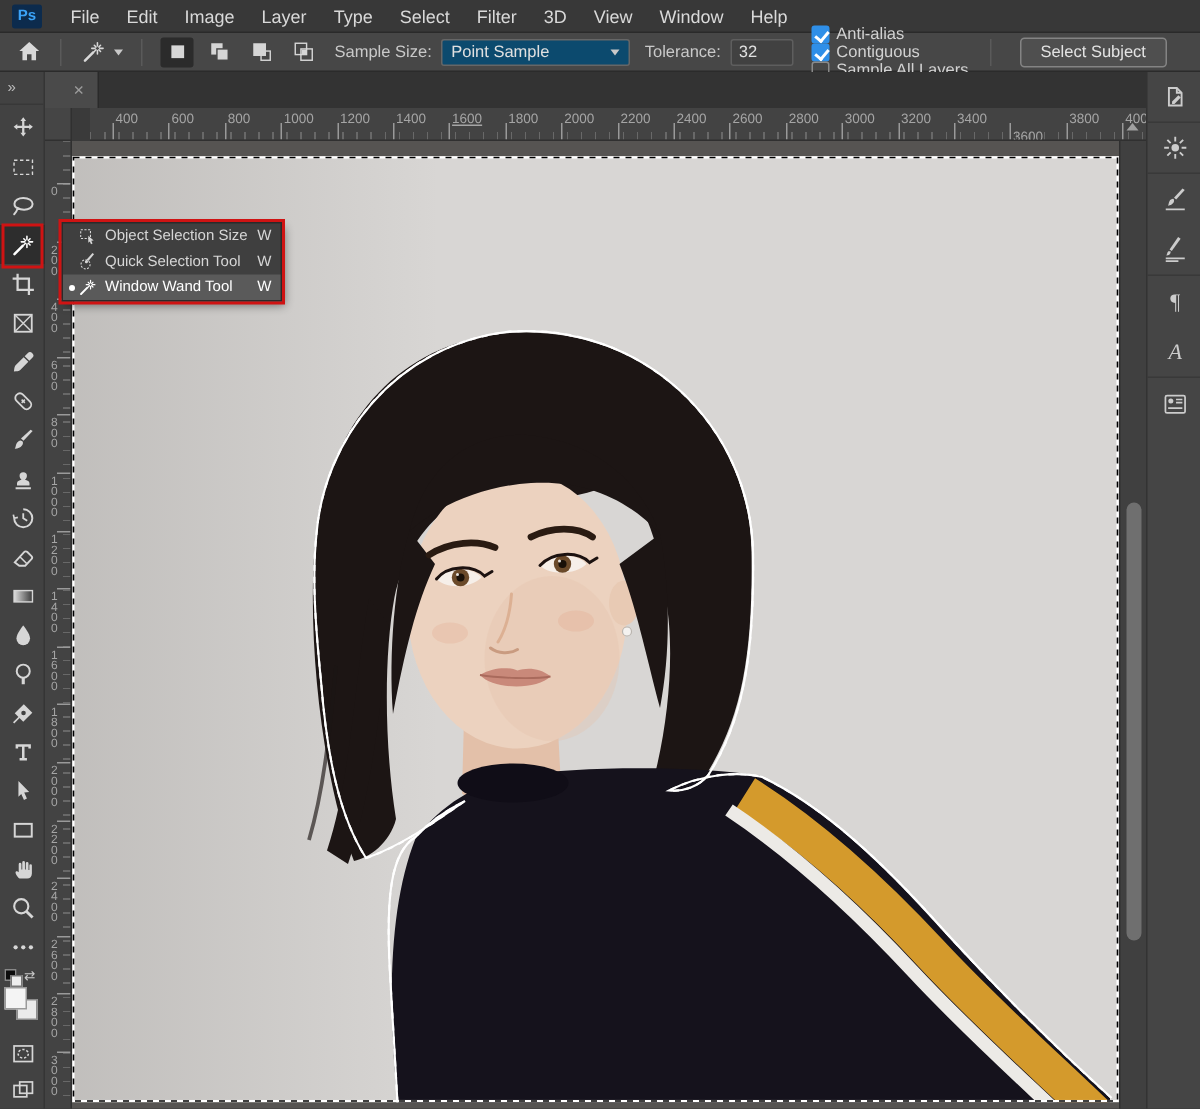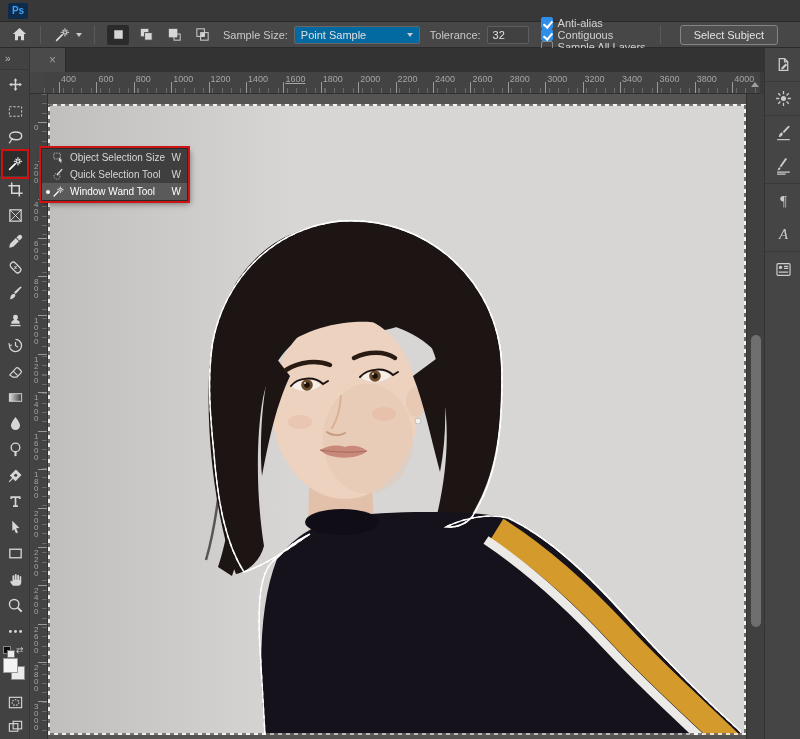--- a/index.html
+++ b/index.html
@@ -18,21 +18,21 @@
   
   .optionsbar{position:absolute;left:0;top:22px;width:800px;height:26px;background:#474747;
     display:flex;align-items:center;color:#d2d2d2;font-size:11px;border-bottom:1px solid #2b2b2b;}
   .ob-icon{width:22px;height:20px;display:flex;align-items:center;justify-content:center;color:#d9d9d9;}
   .ob-sep{width:1px;height:18px;background:#5a5a5a;margin:0 5px;}
   .chev{width:0;height:0;border-left:3.5px solid transparent;border-right:3.5px solid transparent;
     border-top:4px solid #c9c9c9;margin-left:3px;}
   .mode-btn{width:22px;height:20px;display:flex;align-items:center;justify-content:center;color:#d6d6d6;border-radius:2px;}
   .mode-btn.active{background:#2b2b2b;}
   .ob-label{color:#c9c9c9;margin:0 6px 0 10px;}
-  .select{width:126px;height:18px;background:#0369a1;border:1px solid #666;border-radius:2px;
+  .select{width:126px;height:18px;background:#0c4a6e;border:1px solid #666;border-radius:2px;
     display:flex;align-items:center;padding:0 6px;color:#e0e0e0;}
   .select .sel-text{flex:1;}
   .num-input{width:42px;height:18px;background:#414141;border:1px solid #5e5e5e;border-radius:2px;
     color:#e0e0e0;font-size:11px;font-family:"Liberation Sans",sans-serif;padding:0 5px;outline:none;}
   .cb{display:flex;align-items:center;margin-left:12px;cursor:default;}
   .cb .box{width:12px;height:12px;border-radius:2px;border:1px solid #8a8a8a;margin-right:5px;position:relative;}
   .cb.checked .box{background:var(--cb-blue);border-color:var(--cb-blue);}
   .cb.checked .box::after{content:"";position:absolute;left:3px;top:1px;width:4px;height:7px;
     border:solid #fff;border-width:0 2px 2px 0;transform:rotate(40deg);}
   .btn{height:20px;border:1px solid #848484;border-radius:3px;background:#4f4f4f;color:#e3e3e3;
@@ -58,21 +58,21 @@
   .mini-default::after{content:"";position:absolute;left:3px;top:3px;width:6px;height:6px;background:#ededed;border:1px solid #777;}
   .mini-swap{position:absolute;left:16px;top:1px;color:#c9c9c9;font-size:9px;}
   .sw-back{position:absolute;left:11px;top:22px;width:14px;height:14px;background:#eaeaea;border:1px solid #8d8d8d;}
   .sw-front{position:absolute;left:3px;top:14px;width:15px;height:15px;background:#f4f4f4;border:1px solid #9a9a9a;}
   .tool-red-box{position:absolute;left:1px;top:149px;width:28px;height:30px;
     border:2px solid var(--red);pointer-events:none;}
 
   
   .ruler-corner{position:absolute;left:30px;top:72px;width:18px;height:22px;background:#454545;
     border-right:1px solid #303030;border-bottom:1px solid #303030;}
-  .h-ruler{position:absolute;left:44px;top:72px;width:716px;height:22px;background:#434343;
+  .h-ruler{position:absolute;left:60px;top:72px;width:716px;height:22px;background:#434343;
     border-bottom:1px solid #303030;overflow:hidden;
     background-image:repeating-linear-gradient(90deg,rgba(160,160,160,.4) 0 1px,transparent 1px 9.35px);
     background-size:100% 5px;background-position:0 100%;background-repeat:no-repeat;}
   .htick{position:absolute;bottom:0;width:1px;height:11px;background:#9a9a9a;}
   .hlab{position:absolute;top:2px;font-size:9px;color:#a5a5a5;}
   .v-ruler{position:absolute;left:30px;top:94px;width:18px;height:645px;background:#434343;
     border-right:1px solid #303030;overflow:hidden;
     background-image:repeating-linear-gradient(180deg,rgba(160,160,160,.4) 0 1px,transparent 1px 9.35px);
     background-size:5px 100%;background-position:100% 0;background-repeat:no-repeat;}
   .vtick{position:absolute;right:0;width:9px;height:1px;background:#9a9a9a;}
@@ -273,20 +273,33 @@
     <symbol id="icon-dock-libraries" viewBox="0 0 18 18">
         <rect x="2.8" y="3.5" width="12.4" height="11" rx="1" fill="none" stroke="currentColor" stroke-width="1.1"></rect>
         <circle cx="6.2" cy="7" r="1.6" fill="currentColor"></circle>
         <path d="M9.5 6 H13.5 M9.5 8 H13.5 M4.5 11.5 H13.5" stroke="currentColor" stroke-width="1.1"></path>
       </symbol>
   </defs>
 </svg>
 
 <div class="menubar">
   <div class="ps-logo">Ps</div>
+  <div id="menu-items" style="display:flex;">
+      <div class="menu-item">File</div>
+      <div class="menu-item">Edit</div>
+      <div class="menu-item">Image</div>
+      <div class="menu-item">Layer</div>
+      <div class="menu-item">Type</div>
+      <div class="menu-item">Select</div>
+      <div class="menu-item">Filter</div>
+      <div class="menu-item">3D</div>
+      <div class="menu-item">View</div>
+      <div class="menu-item">Window</div>
+      <div class="menu-item">Help</div>
+    </div>
 </div>
 
 <div class="optionsbar">
   <div class="ob-icon" style="margin-left:8px;">
       <svg class="ticon">
         <use href="#icon-home"></use>
       </svg>
     </div>
   <div class="ob-sep" style="margin:0 10px;"></div>
   <div class="ob-icon">
@@ -512,21 +525,21 @@
     <div class="hlab" style="left: 428.4px;">2600</div>
     <div class="htick" style="left: 463.8px;"></div>
     <div class="hlab" style="left: 465.8px;">2800</div>
     <div class="htick" style="left: 501.2px;"></div>
     <div class="hlab" style="left: 503.2px;">3000</div>
     <div class="htick" style="left: 538.6px;"></div>
     <div class="hlab" style="left: 540.6px;">3200</div>
     <div class="htick" style="left: 576px;"></div>
     <div class="hlab" style="left: 578px;">3400</div>
     <div class="htick" style="left: 613.4px;"></div>
-    <div class="hlab" style="left: 615.4px;">3600</div>
+    <div class="hlab" style="left: 615.4px; margin-top: 12px;">3600</div>
     <div class="htick" style="left: 650.8px;"></div>
     <div class="hlab" style="left: 652.8px;">3800</div>
     <div class="htick" style="left: 688.2px;"></div>
     <div class="hlab" style="left: 690.2px;">4000</div>
   </div>
 <div class="v-ruler" id="v-ruler">
     <div class="vtick" style="top: 28px;"></div>
     <div class="vlab" style="top: 30px;">0</div>
     <div class="vtick" style="top: 66.6px;"></div>
     <div class="vlab" style="top: 68.6px;">2

